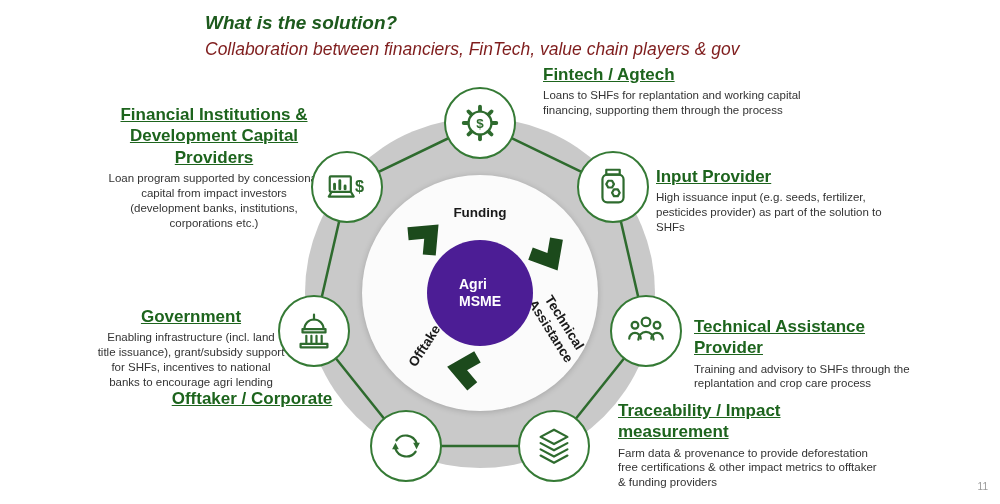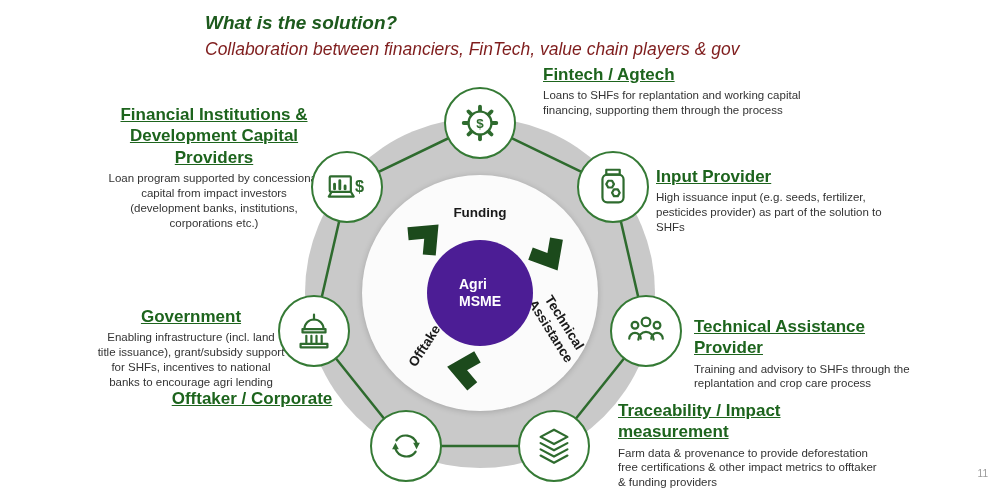--- a/index.html
+++ b/index.html
@@ -38,21 +38,21 @@
   .seg-offtake { left:102px; top:245px; width:86px; transform:rotate(-57deg); }
 
   .node { position:absolute; width:72px; height:72px; border-radius:50%;
           background:#fff; border:2.5px solid #357a35; box-sizing:border-box;
           display:flex; align-items:center; justify-content:center; }
   .node svg { width:46px; height:46px; }
   .ic { fill:none; stroke:#2e6b2e; stroke-width:2.3; stroke-linecap:round; stroke-linejoin:round; }
   .ic-fill { fill:#2e6b2e; stroke:none; }
   .ic-text { fill:#2e6b2e; stroke:none; font-weight:bold; font-family:"Liberation Sans",sans-serif; }
 
-  .page-number { position:absolute; right:12px; bottom:25px; font-size:10px; color:#9a9a9a; }
+  .page-number { position:absolute; right:12px; bottom:12px; font-size:10px; color:#9a9a9a; }
 </style>
 </head>
 <body>
 
 <div class="slide">
 
   <div class="header">
     <div class="title">What is the solution?</div>
     <div class="subtitle">Collaboration between financiers, FinTech, value chain players &amp; gov</div>
   </div>

